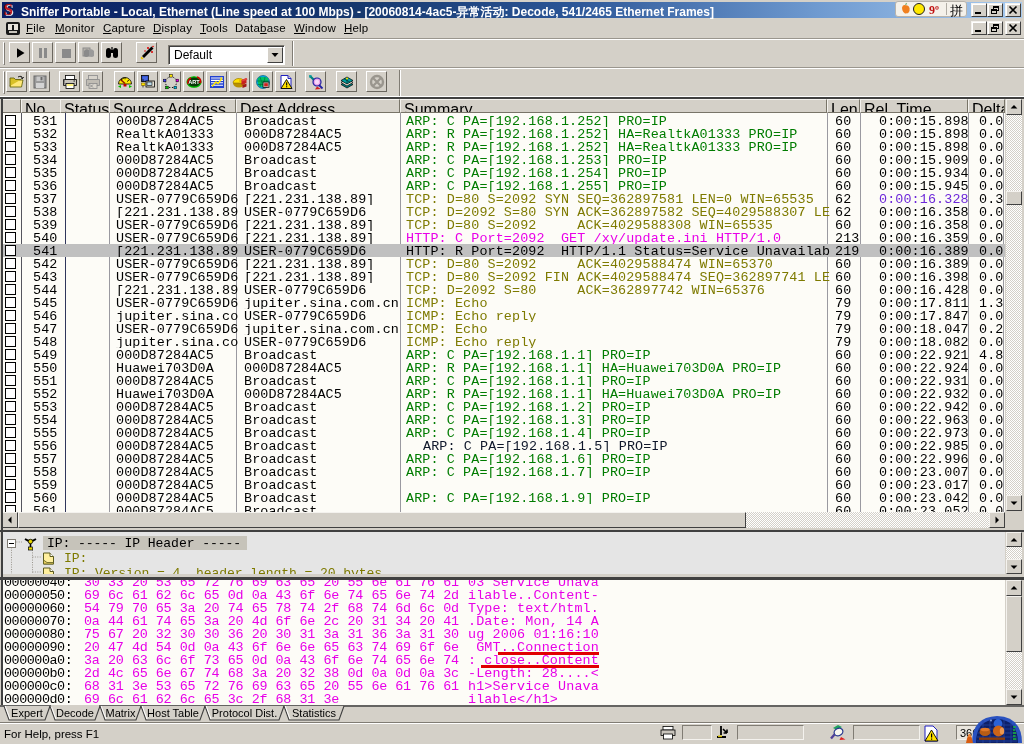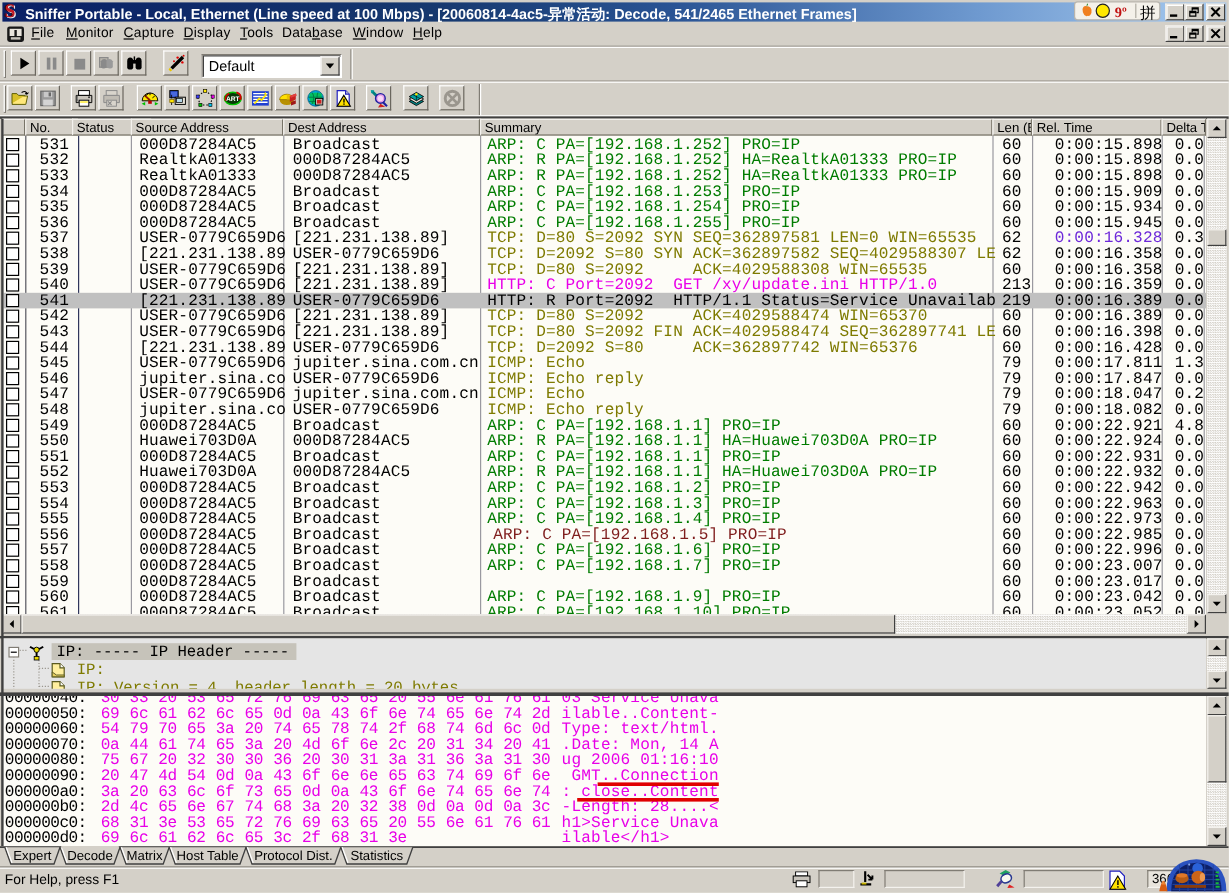--- a/index.html
+++ b/index.html
@@ -9,21 +9,21 @@
 .trow{position:absolute;left:3px;width:1002px;height:13px;overflow:hidden}
 .trow.sel{background:#c0c0c0}
 .trow .c{position:absolute;top:-0.5px;font-family:"Liberation Mono",monospace;font-size:13.4px;letter-spacing:0.12px;color:#000;white-space:pre}
 .trow .cno{left:30px}
 .cb{position:absolute;left:2px;top:0.5px;width:11px;height:11px;background:#fff;border:1px solid #000}
 .hrow{position:absolute;left:0;width:1000px;height:13px;font-family:"Liberation Mono",monospace;font-size:13.4px;white-space:pre}
 .hrow b{position:absolute;left:2px;font-weight:normal;color:#000;letter-spacing:-0.45px}
 .hrow i{position:absolute;font-style:normal;color:#e800e8;letter-spacing:-0.3px}
 .hrow s{position:absolute;left:466px;text-decoration:none;color:#e800e8;letter-spacing:0.15px}
 .gl{position:absolute;top:0;bottom:0;width:1px}
-.hdr{position:absolute;top:0;height:14px;background:#d4d0c8;border:1px solid;border-color:#f4f2ee #787468 #787468 #f4f2ee;font-size:11px;color:#000;padding:1px 0 0 3px;white-space:nowrap;overflow:hidden}
+.hdr{position:absolute;top:0;height:14px;background:#d4d0c8;border:1px solid;border-color:#f4f2ee #787468 #787468 #f4f2ee;font-size:16px;color:#000;padding:1px 0 0 3px;white-space:nowrap;overflow:hidden}
 .sb{position:absolute;background:#d4d0c8;border:1px solid;border-color:#f4f2ee #404040 #404040 #f4f2ee;display:flex;align-items:center;justify-content:center}
 .sbt{position:absolute;background:#d4d0c8;border:1px solid;border-color:#f4f2ee #404040 #404040 #f4f2ee}
 .track{background:#fff;background-image:conic-gradient(#d4d0c8 25%,#fff 0 50%,#d4d0c8 0 75%,#fff 0);background-size:2px 2px}
 .mitem{position:absolute;top:4px;font-size:11.5px;color:#000;letter-spacing:0.2px}
 u{text-decoration:underline}
 .ssb{position:absolute;top:725px;height:15px;border:1px solid;border-color:#807c74 #f4f2ee #f4f2ee #807c74;background:#d4d0c8}
 </style></head><body>
 
 <div class="abs" style="left:2px;top:2px;width:1020px;height:16px;background:linear-gradient(90deg,#0a2066 0%,#16386e 35%,#2a5495 55%,#6f9ad0 80%,#a8cbf0 100%)"></div>
 <div class="abs" style="left:4px;top:1px;width:16px;height:16px;font:bold 16px 'Liberation Serif';color:#c41a24;text-shadow:1px 1px 0 #e8e8e8,-1px 0 0 #3a0808">S</div>
@@ -541,21 +541,21 @@
         <span class="c" style="left:403px;color:#007c00">ARP: C PA=[192.168.1.4] PRO=IP</span>
         <span class="c" style="left:832px;color:#000">60</span>
         <span class="c" style="left:876px;color:#000">0:00:22.973</span>
         <span class="c" style="left:976px;color:#000">0.0</span>
       </div>
 <div class="trow" style="top:439.0px">
         <span class="cb"></span>
         <span class="c cno">556</span>
         <span class="c" style="left:113px">000D87284AC5</span>
         <span class="c" style="left:241px">Broadcast</span>
-        <span class="c" style="left:408px;color:#7f1d1d">ARP: C PA=[192.168.1.5] PRO=IP</span>
+        <span class="c" style="left:420px;color:#0f172a">ARP: C PA=[192.168.1.5] PRO=IP</span>
         <span class="c" style="left:832px;color:#000">60</span>
         <span class="c" style="left:876px;color:#000">0:00:22.985</span>
         <span class="c" style="left:976px;color:#000">0.0</span>
       </div>
 <div class="trow" style="top:452.0px">
         <span class="cb"></span>
         <span class="c cno">557</span>
         <span class="c" style="left:113px">000D87284AC5</span>
         <span class="c" style="left:241px">Broadcast</span>
         <span class="c" style="left:403px;color:#007c00">ARP: C PA=[192.168.1.6] PRO=IP</span>
@@ -590,21 +590,20 @@
         <span class="c" style="left:403px;color:#007c00">ARP: C PA=[192.168.1.9] PRO=IP</span>
         <span class="c" style="left:832px;color:#000">60</span>
         <span class="c" style="left:876px;color:#000">0:00:23.042</span>
         <span class="c" style="left:976px;color:#000">0.0</span>
       </div>
 <div class="trow" style="top:504.0px">
         <span class="cb"></span>
         <span class="c cno">561</span>
         <span class="c" style="left:113px">000D87284AC5</span>
         <span class="c" style="left:241px">Broadcast</span>
-        <span class="c" style="left:403px;color:#007c00">ARP: C PA=[192.168.1.10] PRO=IP</span>
         <span class="c" style="left:832px;color:#000">60</span>
         <span class="c" style="left:876px;color:#000">0:00:23.052</span>
         <span class="c" style="left:976px;color:#000">0.0</span>
       </div>
 </div>
   </div>
 <div class="abs track" style="left:1006px;top:99px;width:16px;height:412px"></div>
 <div class="sb" style="left:1006px;top:99px;width:16px;height:16px">
     <svg width="10" height="10" viewBox="0 0 10 10">
       <path d="M1.6 6.5 L8.4 6.5 L5 3 Z" fill="#000"></path>

